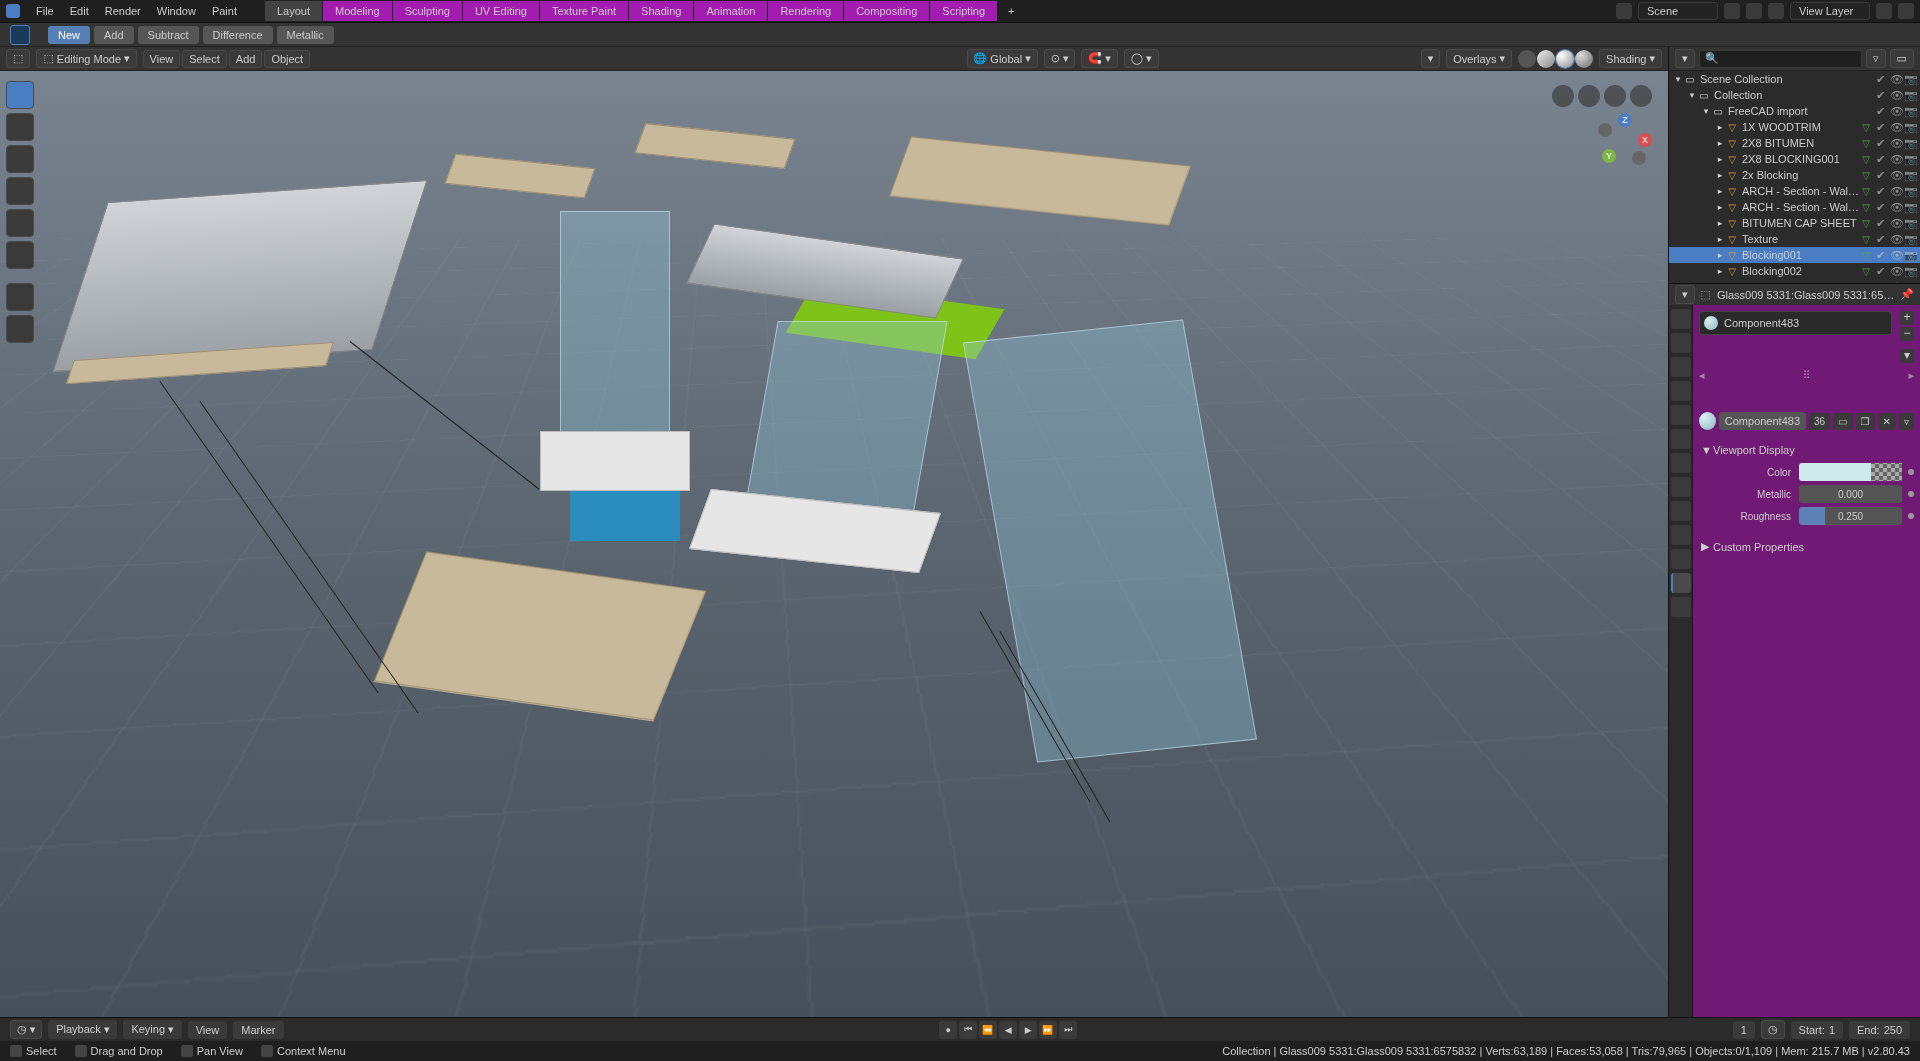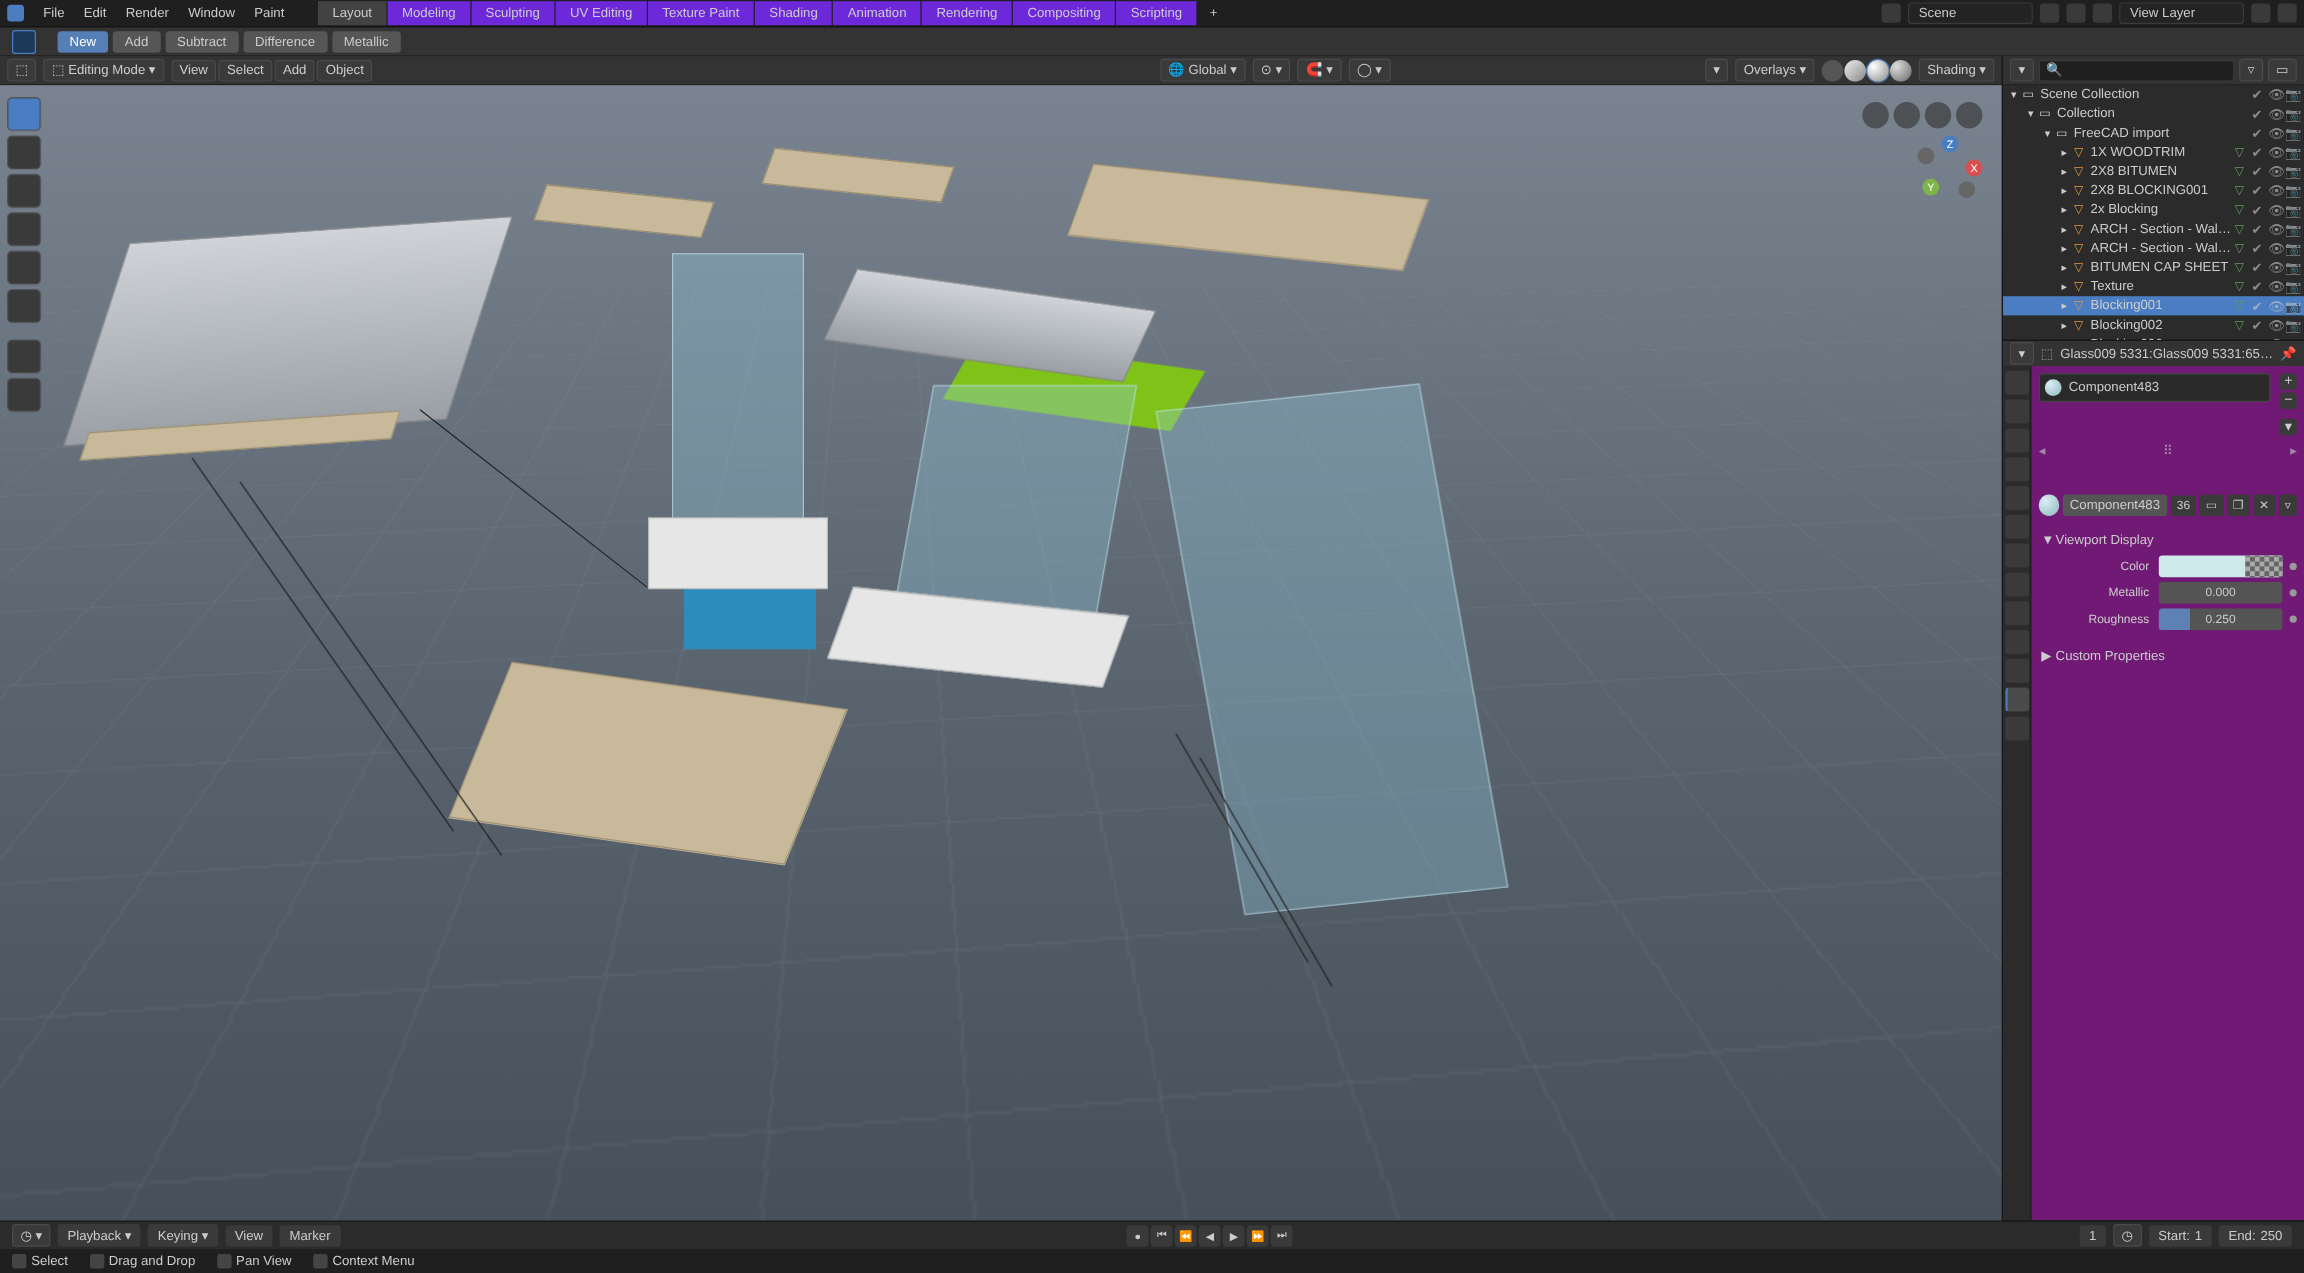--- a/index.html
+++ b/index.html
@@ -3,25 +3,25 @@
 <meta charset="utf-8">
 <style>
 * { margin: 0; padding: 0; box-sizing: border-box; font-family: sans-serif; font-size: 11px; color: #ccc; user-select: none; }
 body { background: #333; width: 1920px; height: 1061px; overflow: hidden; display: flex; flex-direction: column; }
 
 
 .top-menu { height: 23px; background: #1f1f1f; display: flex; align-items: center; padding: 0 6px; border-bottom: 1px solid #111; }
 .top-menu .logo { width: 14px; height: 14px; background: #4a7dc1; border-radius: 3px; margin-right: 8px; }
 .top-menu .menu-item { padding: 0 8px; cursor: pointer; }
 .top-menu .workspaces { display: flex; margin-left: 20px; }
-.top-menu .ws-tab { padding: 4px 12px; background: #6d28d9; margin-right: 1px; cursor: pointer; }
+.top-menu .ws-tab { padding: 4px 12px; background: #a21caf; margin-right: 1px; cursor: pointer; }
 .top-menu .ws-tab.active { background: #424242; }
 .top-menu .ws-add { padding: 4px 10px; }
 .top-menu .right { margin-left: auto; display: flex; align-items: center; gap: 6px; }
-.top-menu .field { background: #232323; border: 1px solid #3a3a3a; border-radius: 3px; padding: 2px 8px; width: 104px; height: 18px; display: flex; align-items: center; }
+.top-menu .field { background: #232323; border: 1px solid #3a3a3a; border-radius: 3px; padding: 2px 8px; width: 80px; height: 18px; display: flex; align-items: center; }
 .top-menu .icon-sq { width: 16px; height: 16px; background: #3a3a3a; border-radius: 3px; }
 
 
 .bool-bar { height: 24px; background: #333; display: flex; align-items: center; padding: 0 10px; gap: 4px; border-bottom: 1px solid #222; }
 .bool-bar .cursor-icon { width: 20px; height: 20px; background: #1b3a59; border: 1px solid #4a7dc1; border-radius: 3px; }
 .bool-bar .btn { background: #565656; border-radius: 3px; padding: 3px 10px; cursor: pointer; }
 .bool-bar .btn.primary { background: #557fb5; color: #fff; }
 
 
 .main-row { flex: 1; display: flex; min-height: 0; }
@@ -549,13 +549,14 @@
       <span>Drag and Drop</span>
     </div>
   <div class="seg">
       <span class="ic"></span>
       <span>Pan View</span>
     </div>
   <div class="seg">
       <span class="ic"></span>
       <span>Context Menu</span>
     </div>
+  <div class="right">Collection | Glass009 5331:Glass009 5331:6575832 | Verts:63,189 | Faces:53,058 | Tris:79,965 | Objects:0/1,109 | Mem: 215.7 MB | v2.80.43</div>
 </div>
 
 </body></html>

